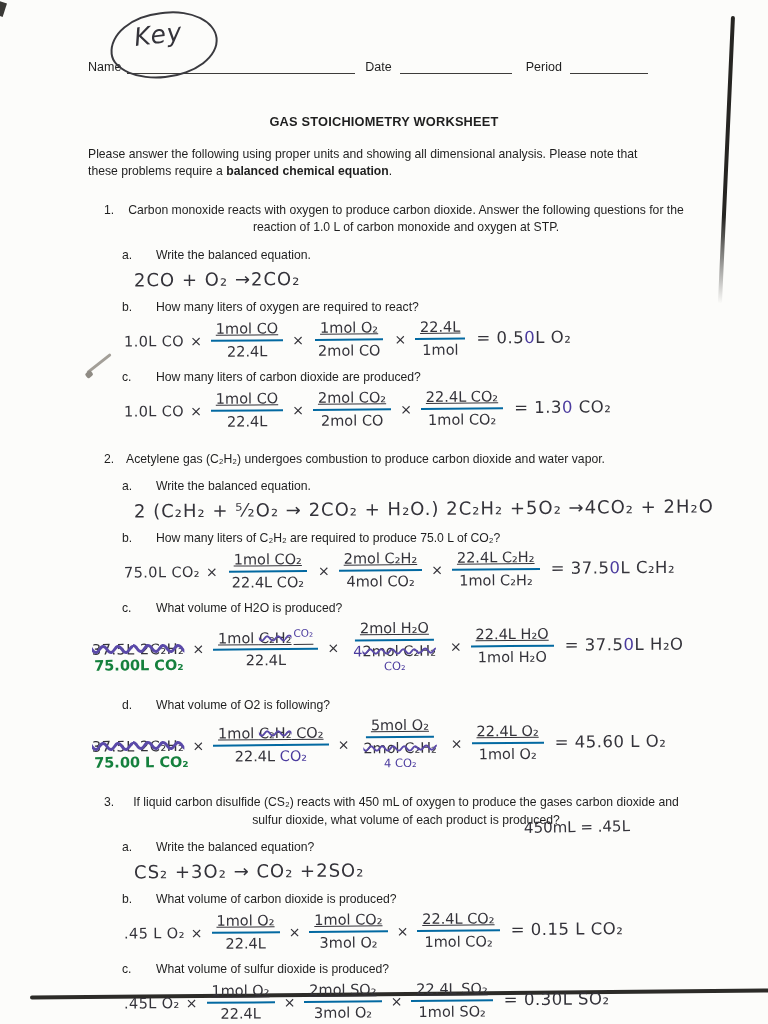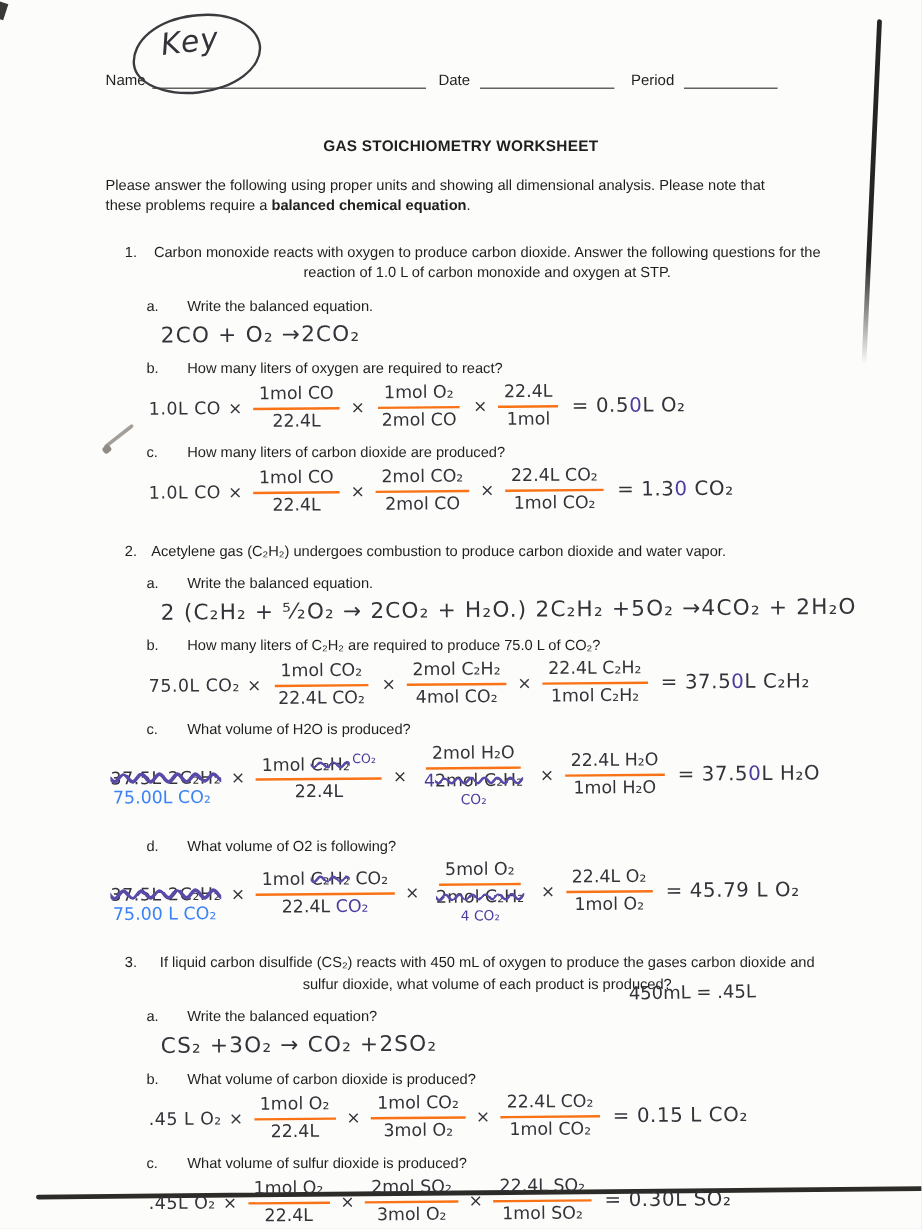--- a/index.html
+++ b/index.html
@@ -44,29 +44,29 @@
   
   .hw,.q-note,.name-key{font-family:"DejaVu Sans",sans-serif;color:#34333a;}
   .q-note{font-size:15px;transform:rotate(-1deg);}
   .work{display:flex;align-items:center;margin:5px 0 12px 2px;transform:rotate(-0.5deg);white-space:nowrap;font-size:14.5px;}
   .work.has-corr{margin-left:-30px;margin-bottom:24px;}
   .hw-eq{font-size:18px;letter-spacing:1px;margin-left:10px;}
   .hw-x{padding:0 6px;font-size:14px;}
   .hw-txt{letter-spacing:.4px;}
   .hw-res{font-size:16.5px;margin-left:8px;letter-spacing:.5px;}
   .frac{display:inline-flex;flex-direction:column;align-items:center;vertical-align:middle;margin:0 3px;line-height:1.15;position:relative;}
-  .frac .num{padding:0 5px 2px;border-bottom:2px solid #f97316;}
+  .frac .num{padding:0 5px 2px;border-bottom:2px solid #0369a1;text-decoration:underline;}
   .frac .den{padding:2px 5px 0;}
   .frac .fsub{font-size:11.5px;margin-top:1px;}
   .purple{color:#4b3b9e;}
   .strike{text-decoration:line-through wavy;text-decoration-color:#5a49a8;text-decoration-thickness:2px;}
   .sup{vertical-align:super;font-size:10.5px;margin-left:2px;}
   .corr{position:relative;display:inline-block;margin-right:2px;}
   .corr-old{text-decoration:line-through wavy;text-decoration-color:#5a49a8;text-decoration-thickness:2.5px;letter-spacing:.5px;}
-  .corr-new{position:absolute;left:2px;top:104%;white-space:nowrap;color:#3b82f6;font-size:14.5px;}
+  .corr-new{position:absolute;left:2px;top:104%;white-space:nowrap;color:#15803d;font-size:14.5px;font-weight:bold;}
 </style>
 </head>
 <body>
 
 <div class="sheet">
 
   <div class="artifact art-right"></div>
   <div class="artifact art-bottom"></div>
   <div class="artifact art-corner"></div>
   <div class="pencil-mark"></div>
@@ -236,21 +236,21 @@
               <span class="hw frac">
                 <span class="num"><span class="hw-part">5mol O₂</span></span>
                 <span class="den"><span class="hw-part strike">2mol C₂H₂</span></span>
                 <span class="fsub"><span class="hw-part purple">4   CO₂</span></span>
               </span>
               <span class="hw hw-x">×</span>
               <span class="hw frac">
                 <span class="num"><span class="hw-part">22.4L O₂</span></span>
                 <span class="den"><span class="hw-part">1mol O₂</span></span>
               </span>
-              <span class="hw hw-res"><span class="hw-part">= 45.79 L O₂</span></span>
+              <span class="hw hw-res"><span class="hw-part">= 45.60 L O₂</span></span>
             </div>
           </div>
         </div>
       </div>
       <div class="q">
         <div class="q-row">
           <span class="q-num">3.</span>
           <span class="q-text">If liquid carbon disulfide (CS₂) reacts with 450 mL of oxygen to produce the gases carbon dioxide and sulfur dioxide, what volume of each product is produced?</span>
         </div>
         <div class="q-note">450mL = .45L</div>

